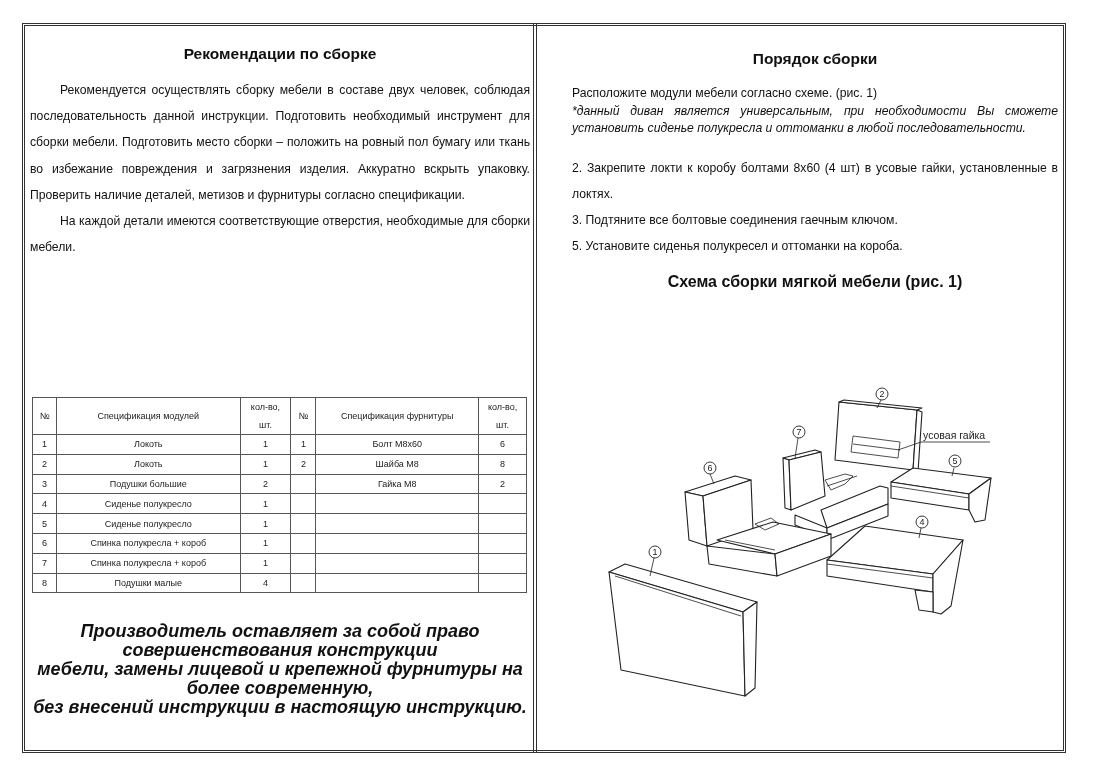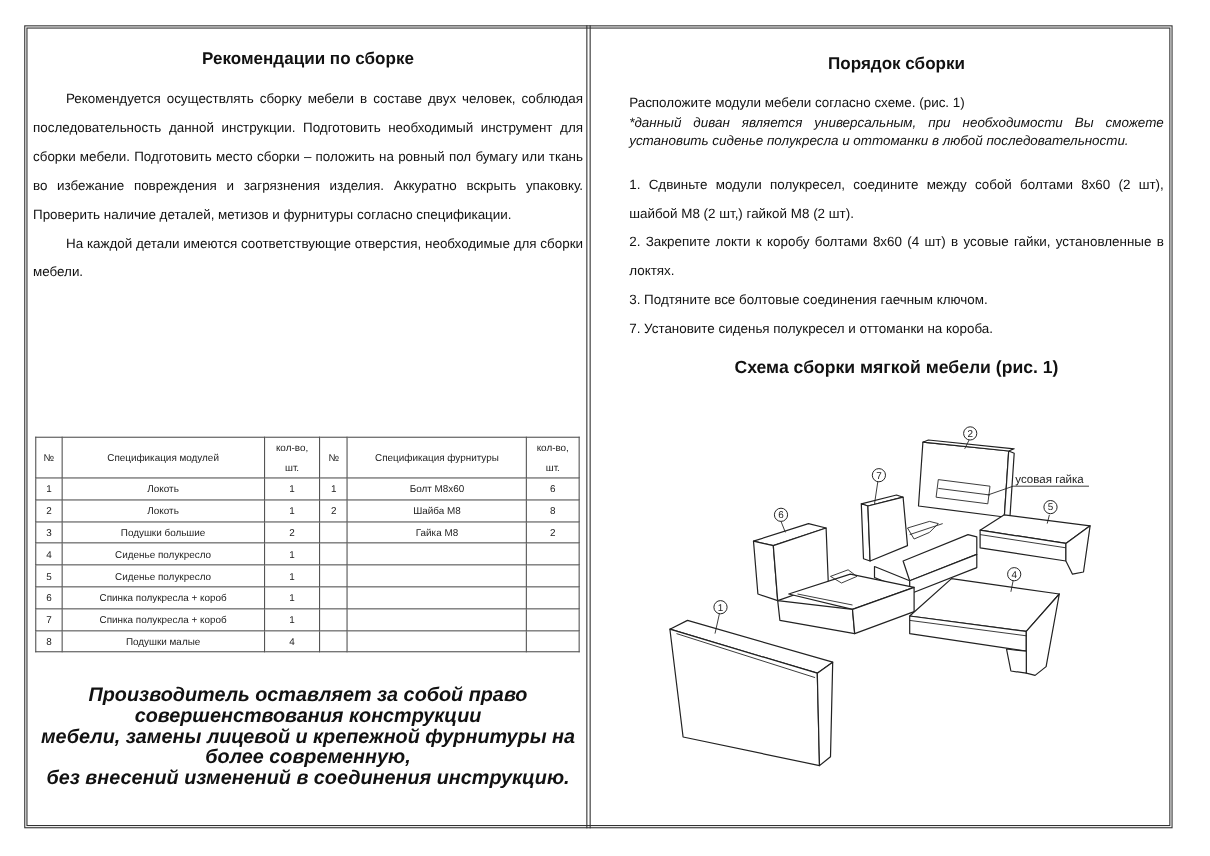--- a/index.html
+++ b/index.html
@@ -141,35 +141,34 @@
           <td class="num"></td>
           <td></td>
           <td class="qty"></td>
         </tr>
       </tbody>
   </table>
 
   <div class="disclaimer">
     <div>Производитель оставляет за собой право совершенствования конструкции</div>
     <div>мебели, замены лицевой и крепежной фурнитуры на более современную,</div>
-    <div>без внесений изменений в соединения инструкцию.</div>
+    <div>без внесений инструкции в настоящую инструкцию.</div>
   </div>
 </div>
 
 <div class="page page-right">
   <h1 class="right-title">Порядок сборки</h1>
   <div class="intro">
     <div>Расположите модули мебели согласно схеме. (рис. 1)</div>
     <div class="note">*данный диван является универсальным, при необходимости Вы сможете установить сиденье полукресла и оттоманки в любой последовательности.</div>
   </div>
   <div class="steps">
-    <p>1. Сдвиньте модули полукресел, соедините между собой болтами 8х60 (2 шт), шайбой М8 (2 шт,) гайкой М8 (2 шт).</p>
     <p>2. Закрепите локти к коробу болтами 8х60 (4 шт) в усовые гайки, установленные в локтях.</p>
     <p>3. Подтяните все болтовые соединения гаечным ключом.</p>
-    <p>7. Установите сиденья полукресел и оттоманки на короба.</p>
+    <p>5. Установите сиденья полукресел и оттоманки на короба.</p>
   </div>
   <h1 class="diagram-title">Схема сборки мягкой мебели (рис. 1)</h1>
 </div>
 
 <svg class="diagram" width="410" height="320" viewBox="0 0 410 320">
 
   <g>
     <polygon class="ln" points="244,22 322,30 318,90 240,80"></polygon>
     <polygon class="ln" points="322,30 327,32 323,92 318,90"></polygon>
     <polygon class="ln" points="244,22 249,20 327,28 322,30"></polygon>

